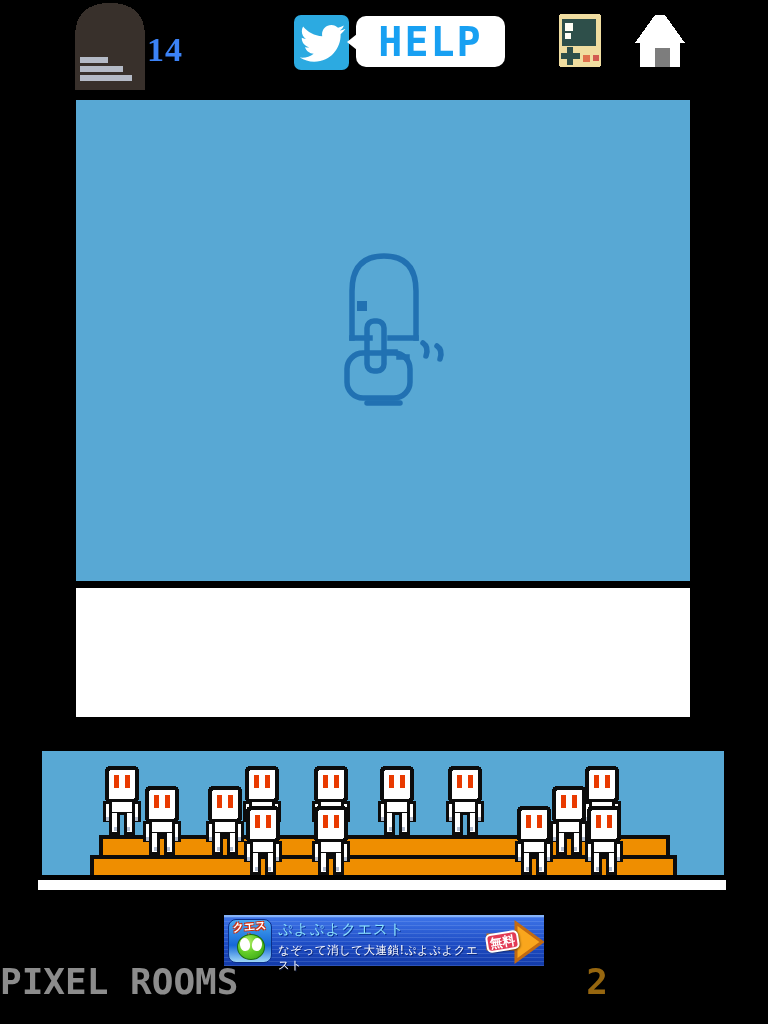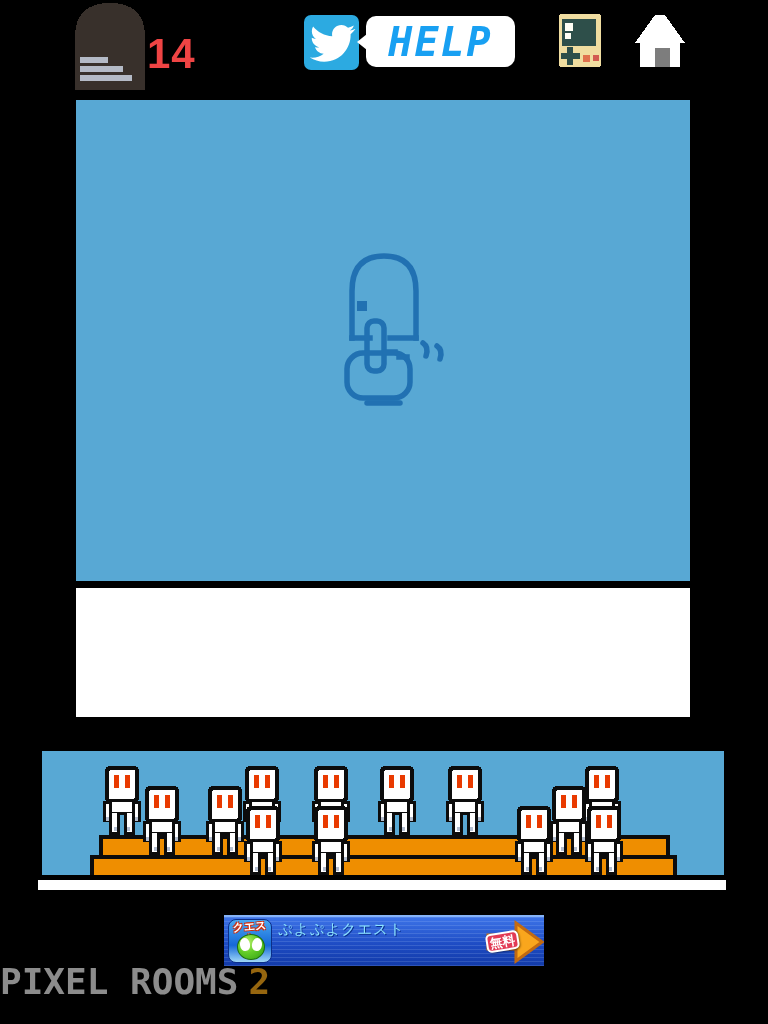--- a/index.html
+++ b/index.html
@@ -3,24 +3,24 @@
 <meta charset="utf-8">
 <style>
   html,body{margin:0;padding:0;background:#000;}
   body{width:768px;height:1024px;position:relative;overflow:hidden;
        font-family:"DejaVu Sans",sans-serif;-webkit-font-smoothing:none;}
   .abs{position:absolute;}
   svg{display:block;}
 
   
   #door-btn{left:75px;top:3px;width:70px;height:87px;cursor:pointer;}
-  #rooms-count{left:147px;top:33px;width:70px;color:#ef4444;
-      font-family:Liberation Sans, sans-serif;font-weight:bold;font-size:42px;
+  #rooms-count{left:147px;top:33px;width:70px;color:#3b82f6;
+      font-family:Liberation Serif, serif;font-weight:bold;font-size:34px;
       line-height:1;letter-spacing:1px;}
-  #help-btn{left:304px;top:12px;width:214px;height:60px;cursor:pointer;font-style:italic;}
+  #help-btn{left:294px;top:12px;width:214px;height:60px;cursor:pointer;}
   #tw-box{position:absolute;left:0;top:3px;width:55px;height:55px;background:#2caae1;border-radius:7px;}
   #help-bubble{position:absolute;left:62px;top:4px;width:149px;height:51px;background:#fff;border-radius:10px;}
   #help-bubble .tail{position:absolute;left:-9px;top:18px;width:0;height:0;
       border-top:8px solid transparent;border-bottom:8px solid transparent;border-right:10px solid #fff;}
   #help-text{width:100%;height:100%;display:flex;align-items:center;justify-content:center;
       color:#18a0f2;font-family:"DejaVu Sans Mono",monospace;font-weight:bold;font-size:40px;letter-spacing:2px;}
   #console-btn{left:559px;top:14px;width:42px;height:53px;cursor:pointer;}
   #home-btn{left:635px;top:15px;width:50px;height:52px;cursor:pointer;}
 
   
@@ -48,21 +48,21 @@
   .puyo .eye.r{right:2px;transform:rotate(8deg);}
   #ad-text{position:absolute;left:54px;top:3px;width:210px;}
   #ad-title{color:#8ce4ff;font-weight:normal;font-size:14.5px;letter-spacing:1px;text-shadow:1px 1px 0 #0a2f8a;}
   #ad-sub{color:#fff;font-size:11.5px;margin-top:4px;letter-spacing:.5px;text-shadow:1px 1px 0 rgba(5,25,90,.8);}
   #ad-arrow{position:absolute;right:0px;top:2px;width:58px;height:46px;}
   #free-badge{position:absolute;left:0px;top:13px;background:#e23b55;border:2px solid #fff;border-radius:5px;
       color:#fff;font-weight:bold;font-size:12.5px;line-height:15px;padding:0 2px;transform:rotate(-9deg);
       box-shadow:1px 1px 2px rgba(0,0,0,.4);}
 
   
-  #footer-logo{left:0;top:964px;width:608px;display:flex;justify-content:flex-start;align-items:flex-start;
+  #footer-logo{left:0;top:964px;width:608px;display:flex;justify-content:space-between;align-items:flex-start;
       font-family:"DejaVu Sans Mono",monospace;font-weight:bold;font-size:36px;line-height:36px;color:#8c8c8c;}
   #footer-num{color:#96660f;margin-left:10px;}
 </style>
 </head>
 <body>
 
 <div class="abs" id="door-btn">
   <svg width="70" height="87" viewBox="0 0 70 87" shape-rendering="crispEdges">
     <path d="M0,87 L0,34 Q0,0 35,0 Q70,0 70,34 L70,87 Z" fill="#38302b"></path>
     <rect x="5" y="54" width="28" height="6" fill="#b4bac6"></rect>
@@ -180,20 +180,21 @@
 <div class="abs" id="ad-banner">
   <div id="ad-icon">
     <div class="label">クエスト</div>
     <div class="puyo">
       <div class="eye l"></div>
         <div class="eye r"></div>
     </div>
   </div>
   <div id="ad-text">
     <div id="ad-title">ぷよぷよクエスト</div>
+    <div id="ad-sub">なぞって消して大連鎖!ぷよぷよクエスト</div>
   </div>
   <div id="ad-arrow">
     <svg width="58" height="46" viewBox="0 0 58 46">
       <polygon points="2,16 30,16 30,4 56,23 30,42 30,30 2,30" fill="#f9a61d" stroke="#c26a12" stroke-width="3" stroke-linejoin="miter"></polygon>
     </svg>
     <div id="free-badge">無料</div>
   </div>
 </div>
 
 <div class="abs" id="footer-logo">

